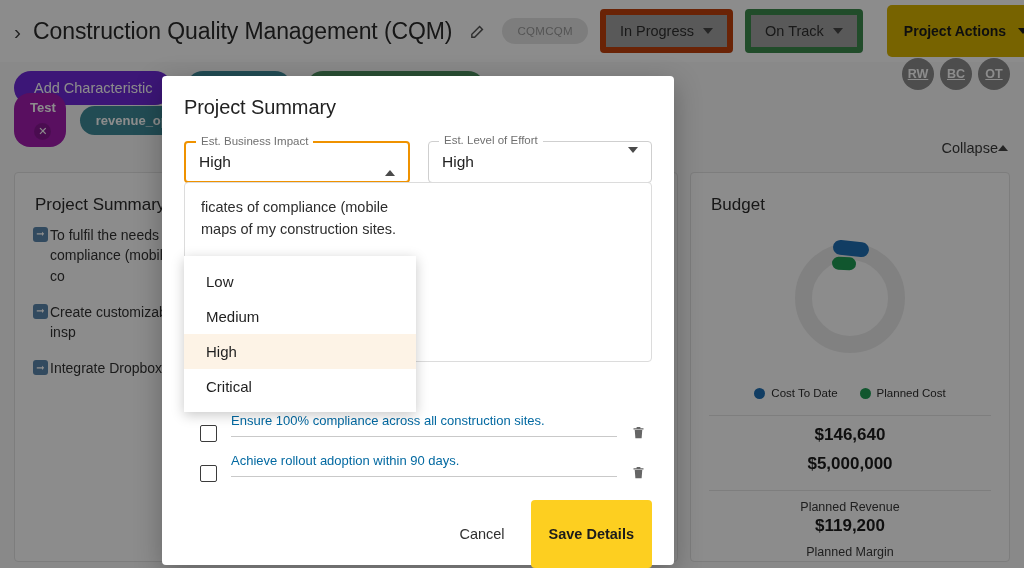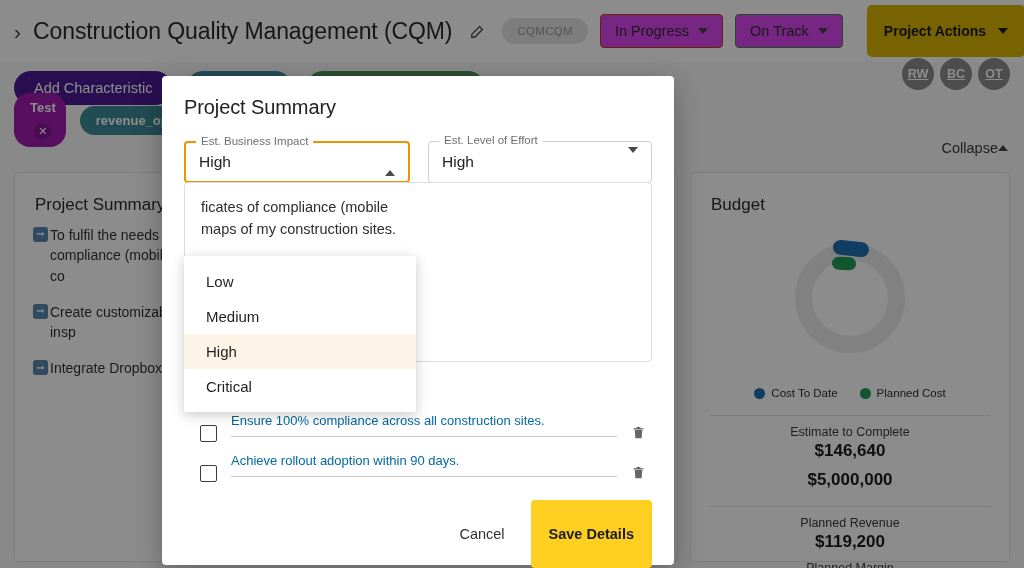--- a/index.html
+++ b/index.html
@@ -39,21 +39,21 @@
     width: 26px; height: 26px; border-radius: 50%;
     display: flex; align-items: center; justify-content: center;
     color: #555; flex: none;
   }
   .chip-grey {
     background: #e4e4e4; color: #9a9a9a; border-radius: 16px;
     font-size: 11.5px; padding: 7px 15px; letter-spacing: .3px;
     white-space: nowrap;
   }
   .btn-outline {
-    border: 1px solid #c2410c; border-radius: 4px; background: #d946ef;
+    border: 6px solid #c2410c; border-radius: 4px; background: #a3a3a3;
     color: #2f2f2f; font-size: 14.5px; padding: 8px 14px;
     display: flex; align-items: center; gap: 9px; white-space: nowrap;
   }
   .btn-outline.green { border-color: #3c8a4d; }
   .caret-dn {
     width: 0; height: 0; border-left: 5px solid transparent;
     border-right: 5px solid transparent; border-top: 6px solid #444;
   }
   .spacer { flex: 1 1 auto; }
   .btn-gold {
@@ -65,21 +65,21 @@
 
   
   .tagbar {
     position: absolute; top: 62px; left: 0; right: 0; height: 52px;
     padding: 0 14px; display: flex; align-items: center; gap: 14px;
   }
   .pill {
     border-radius: 18px; font-size: 14.5px; padding: 9px 20px;
     color: #ffffff; white-space: nowrap;
   }
-  .pill.brown  { background: #4c1d95; }
+  .pill.brown  { background: #6d28d9; }
   .pill.teal   { background: #3f8b99; }
   .pill.green  { background: #4d9160; }
 
   
   .chipsrow {
     position: absolute; top: 100px; left: 0; right: 0; height: 40px;
     padding: 0 14px; display: flex; align-items: center; gap: 14px;
   }
   .chip {
     border-radius: 16px; font-size: 13px; color: #fff; font-weight: 700;
@@ -381,21 +381,20 @@
           <span class="legend-dot" style="background:#1f6fb4"></span>
           <span>Cost To Date</span>
         </div>
         <div class="legend-item">
           <span class="legend-dot" style="background:#1f9d55"></span>
           <span>Planned Cost</span>
         </div>
       </div>
       <div class="bsep"></div>
       <div class="bstat">
-        <div class="lbl">Estimate to Complete</div>
         <div class="val">$146,640</div>
       </div>
       <div class="bstat">
         <div class="val">$5,000,000</div>
       </div>
       <div class="bsep"></div>
       <div class="bstat">
         <div class="lbl">Planned Revenue</div>
         <div class="val">$119,200</div>
       </div>

